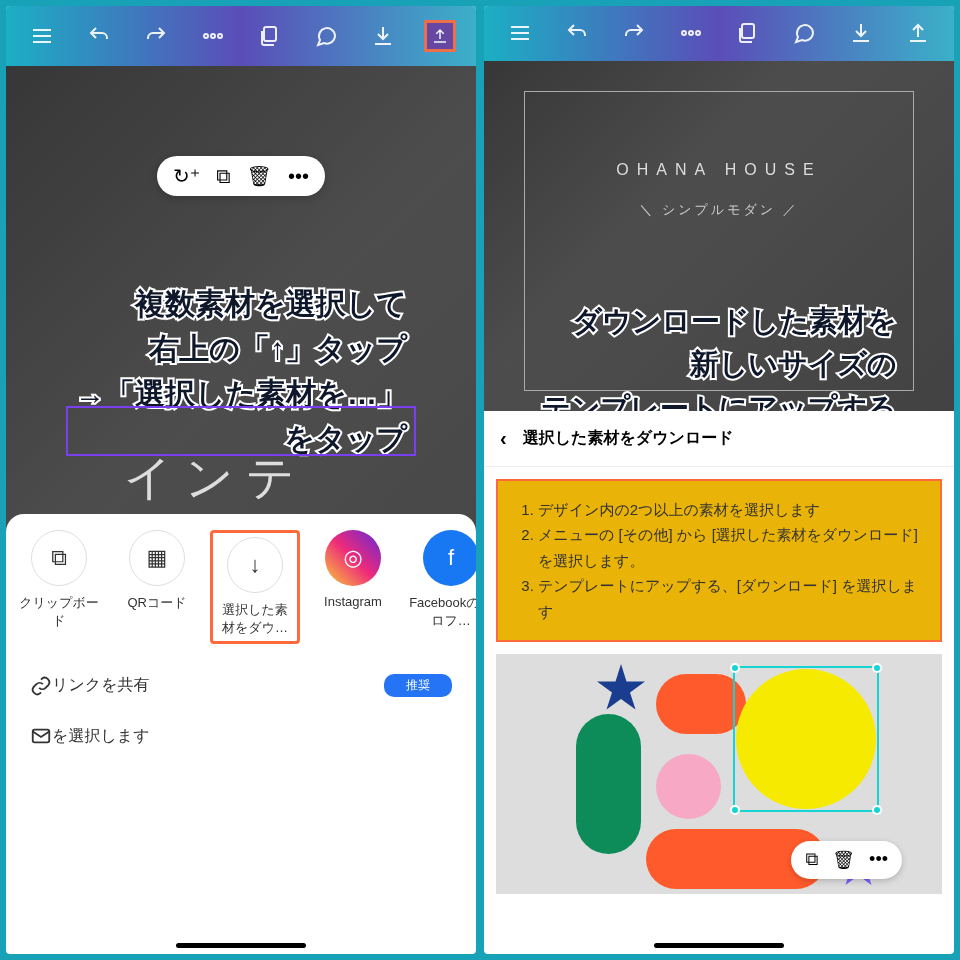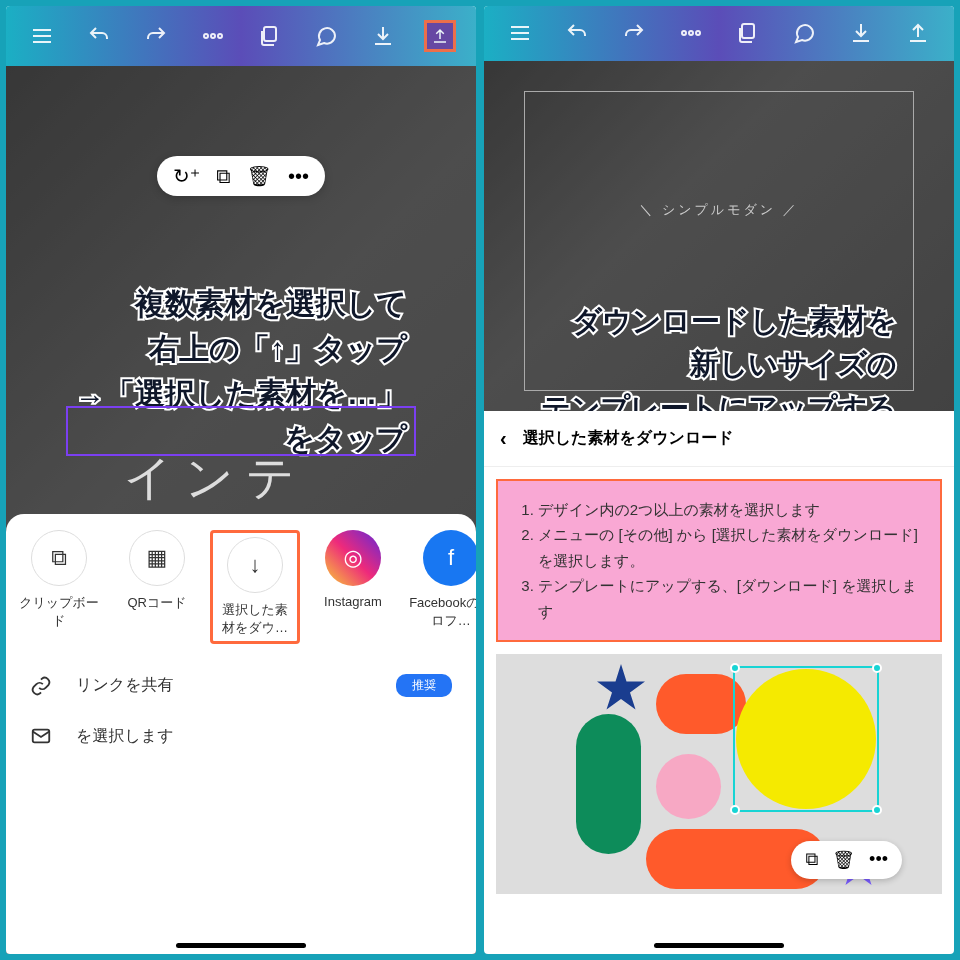--- a/index.html
+++ b/index.html
@@ -18,27 +18,27 @@
 .annot1{top:215px}
 .annot2{top:239px;font-size:29px}
 .sel-box{position:absolute;border:2px solid #7b3ff2;left:60px;right:60px}
 .canvas-text{position:absolute;left:50%;transform:translateX(-50%);color:#ddd;font-size:48px;letter-spacing:12px;font-weight:300}
 .sheet{position:absolute;bottom:0;left:0;right:0;background:#fff;border-radius:18px 18px 0 0;padding:16px 0}
 .share-row{display:flex;overflow-x:auto;padding:0 8px;gap:8px}
 .share-item{flex:0 0 90px;text-align:center;font-size:13px;color:#333}
 .share-circle{width:56px;height:56px;border:1px solid #ddd;border-radius:50%;margin:0 auto 8px;display:flex;align-items:center;justify-content:center;font-size:22px}
 .share-hl2{border:3px solid #ff6a3d;padding:4px;border-radius:4px}
 .opt-list{margin-top:16px}
-.opt{display:flex;align-items:center;gap:24px;padding:14px 24px;font-size:16px;color:#333}
+.opt{display:flex;align-items:center;gap:0;padding:14px 24px;font-size:16px;color:#333}
 .opt svg{width:22px;height:22px;stroke:#333;fill:none;stroke-width:2}
-.badge{background:#2474f5;color:#fff;font-size:12px;padding:3px 16px;border-radius:10px;margin-left:auto}
+.badge{background:#2474f5;color:#fff;font-size:12px;padding:3px 22px;border-radius:10px;margin-left:auto}
 .homebar{position:absolute;bottom:6px;left:50%;transform:translateX(-50%);width:130px;height:5px;background:#000;border-radius:3px}
 
 .panel-hdr{display:flex;align-items:center;gap:16px;padding:16px;font-size:16px;font-weight:600;border-bottom:1px solid #eee;background:#fff}
-.instructions{background:#f9a8d4;padding:16px 20px;margin:12px;border:2px solid #ff6a3d}
+.instructions{background:#eab308;padding:16px 20px;margin:12px;border:2px solid #ff6a3d}
 .instructions ol{list-style-position:outside;padding-left:20px;font-size:15px;line-height:1.7;color:#333}
 .shapes-area{background:#ddd;margin:0 12px 60px;padding:20px;position:relative;height:260px}
 .shape{position:absolute}
 .burst{width:50px;height:50px;background:#1a3d8f;clip-path:polygon(50% 0%,61% 35%,98% 35%,68% 57%,79% 91%,50% 70%,21% 91%,32% 57%,2% 35%,39% 35%)}
 .sel-handles{position:absolute;border:2px solid #17d4d4}
 .handle{position:absolute;width:10px;height:10px;background:#17d4d4;border:2px solid #fff;border-radius:50%}
 .mini-toolbar{position:absolute;background:#fff;border-radius:22px;padding:8px 14px;display:flex;gap:14px;box-shadow:0 2px 6px rgba(0,0,0,.2);font-size:18px}
 .ohana{position:absolute;top:100px;left:50%;transform:translateX(-50%);color:#ddd;font-size:16px;letter-spacing:8px;font-weight:300}
 .subtext{position:absolute;top:140px;left:50%;transform:translateX(-50%);color:#ccc;font-size:13px;letter-spacing:3px}
 </style>
@@ -196,20 +196,21 @@
     <span class="ticon">
         <svg viewBox="0 0 24 24">
           <path d="M12 16V4m-5 5l5-5 5 5M4 20h16"></path>
         </svg>
       </span>
   </div>
   <div class="canvas" style="height:350px;flex:none">
     <div class="kitchen"></div>
     <div class="dim"></div>
     <div style="position:absolute;top:30px;left:40px;right:40px;bottom:20px;border:1px solid #aaa"></div>
+    <div class="ohana">OHANA HOUSE</div>
     <div class="subtext">＼ シンプルモダン ／</div>
     <div class="annot annot2">
       <div>ダウンロードした素材を</div>
       <div>新しいサイズの</div>
       <div>テンプレートにアップする</div>
     </div>
   </div>
   <div class="panel-hdr">
     <span style="font-size:20px">‹</span>
     <span>選択した素材をダウンロード</span>

